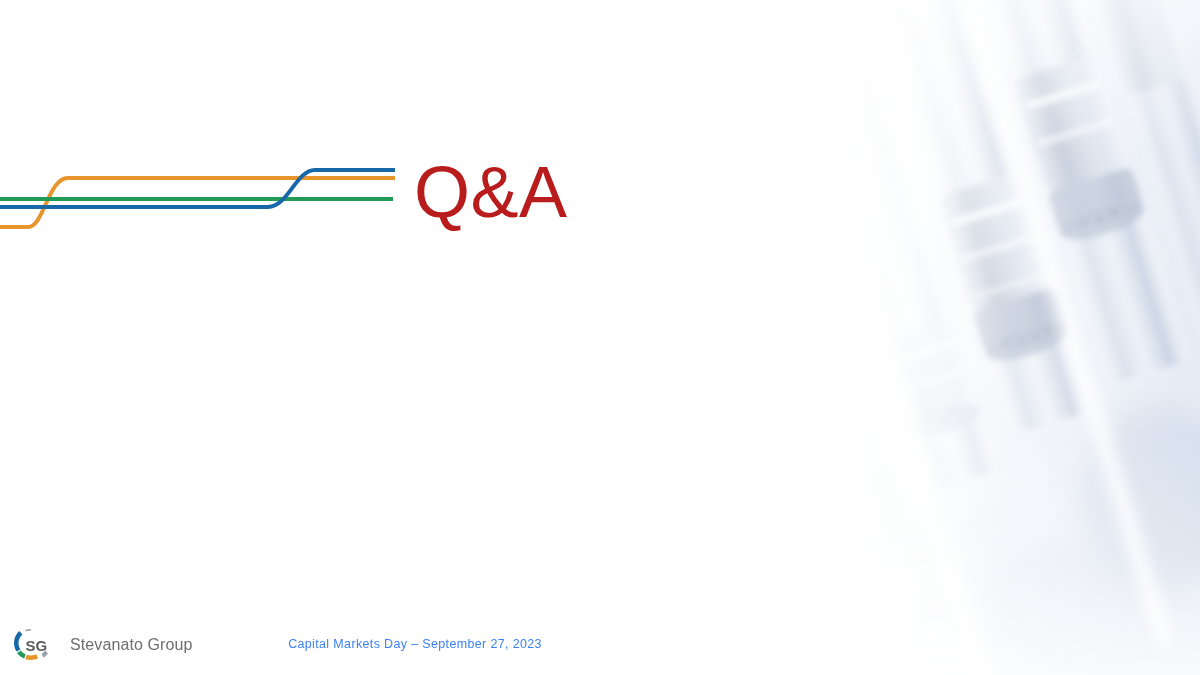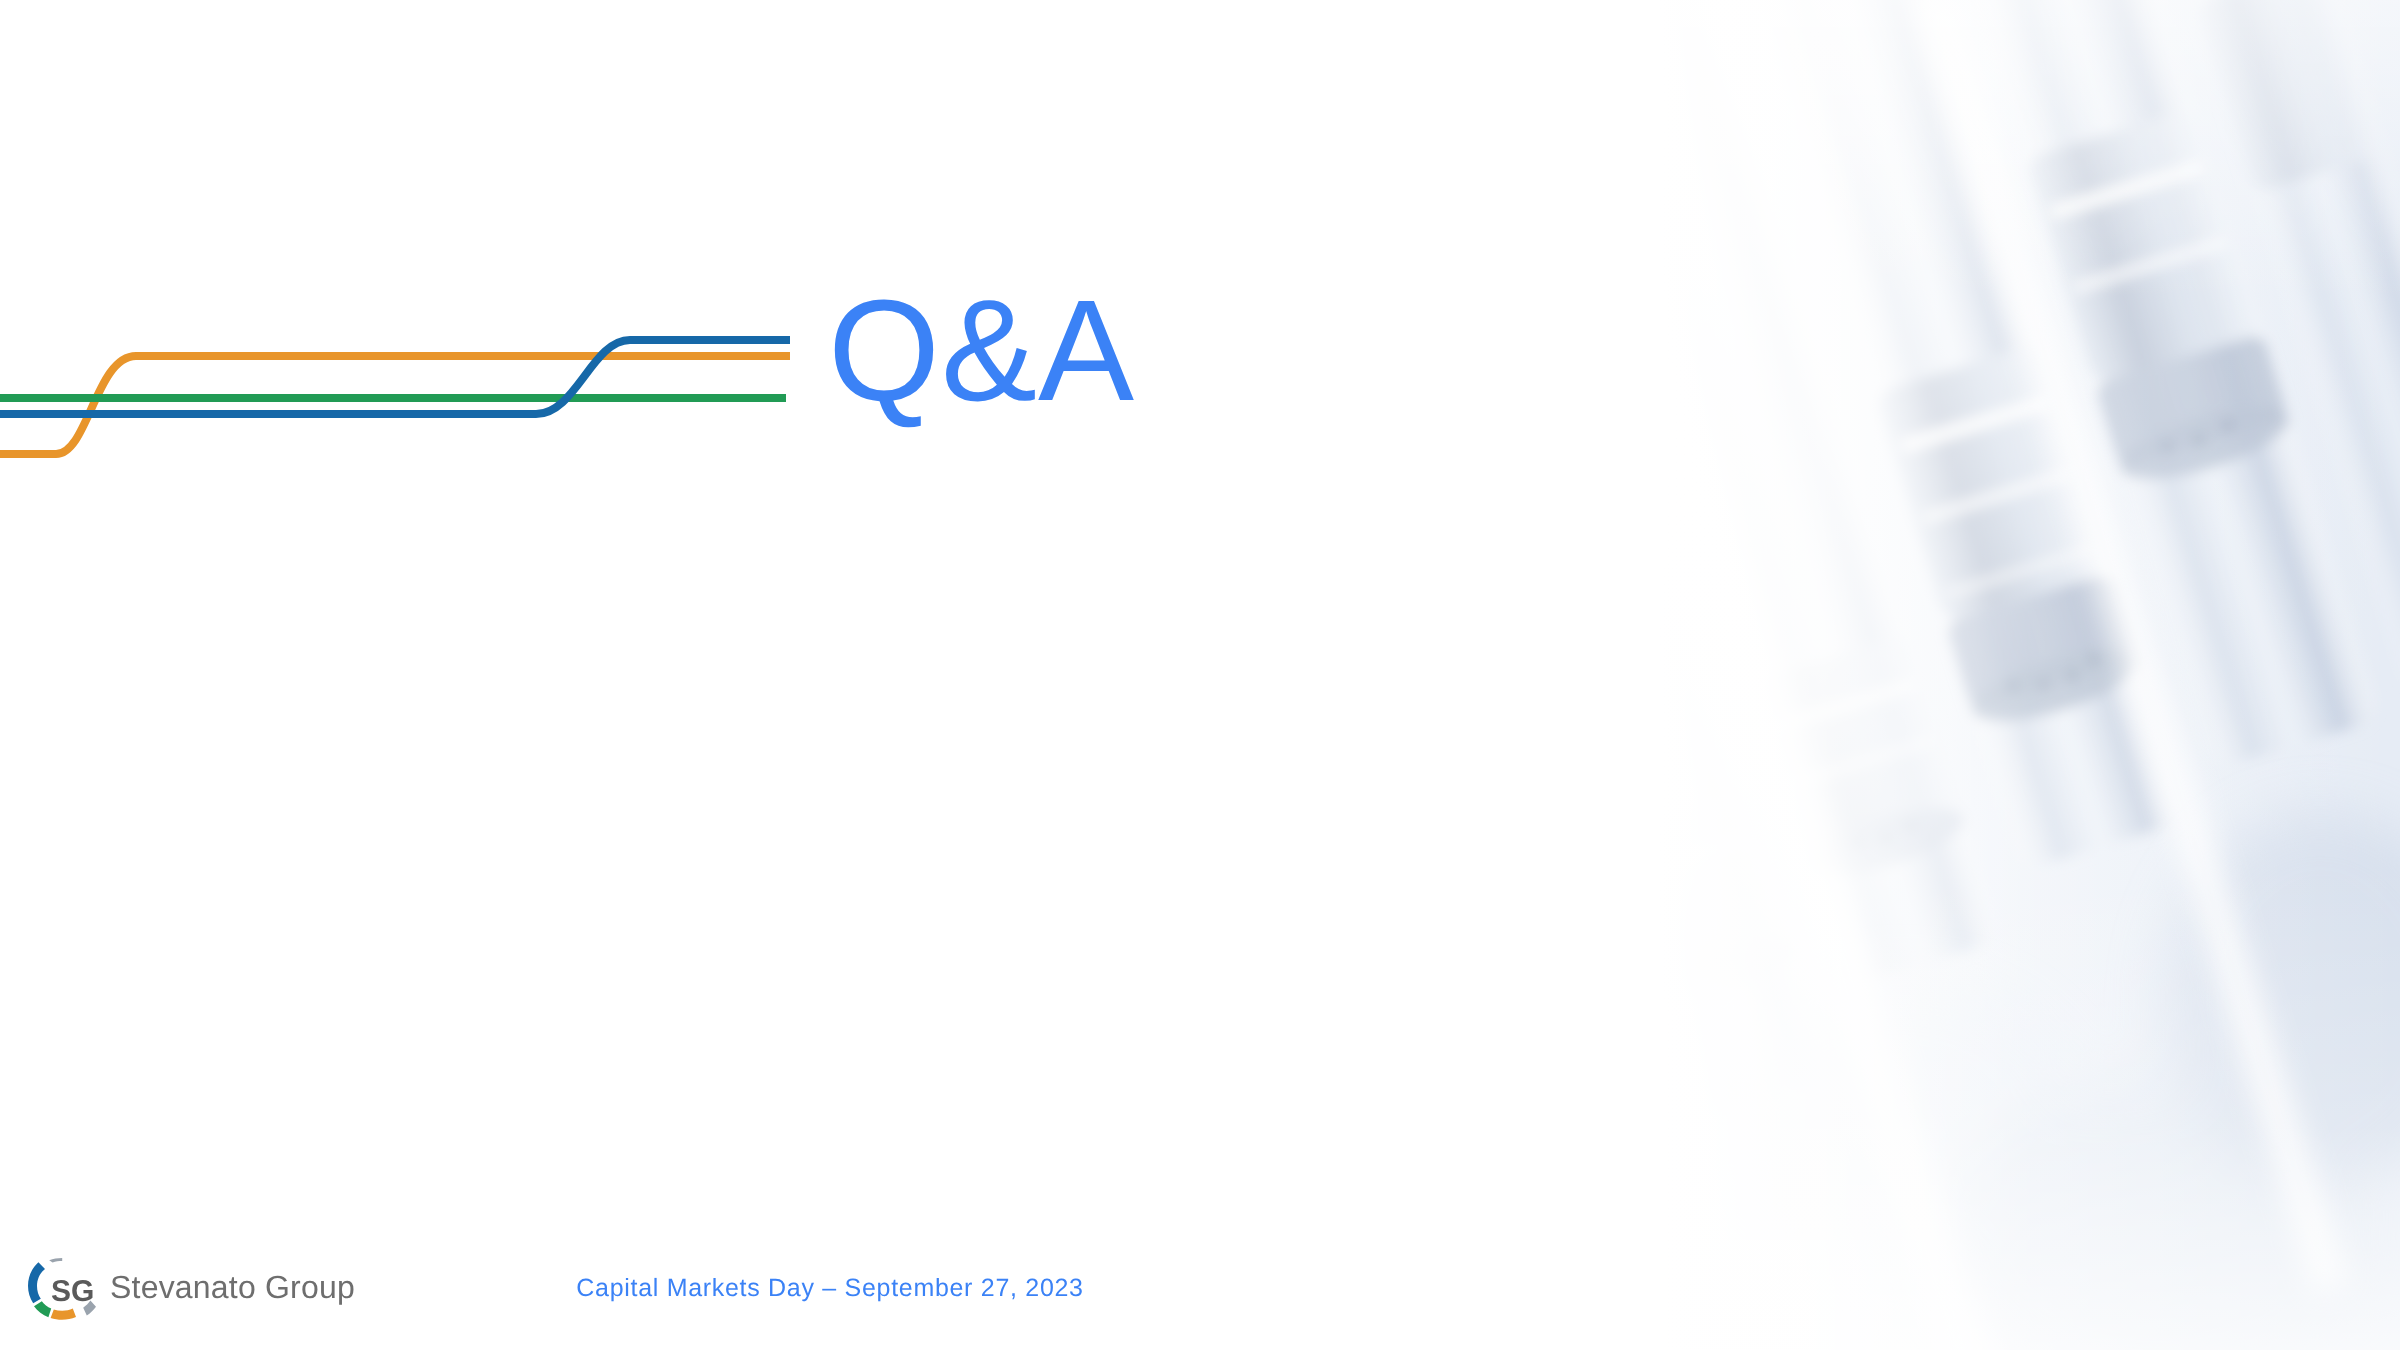--- a/index.html
+++ b/index.html
@@ -46,25 +46,25 @@
   .flow-lines svg {
     display: block;
     width: 420px;
     height: 110px;
   }
 
   
   .headline {
     position: absolute;
     left: 414px;
-    top: 140px;
+    top: 156px;
     font-size: 72px;
     font-weight: 400;
     letter-spacing: 0.5px;
-    color: #3b82f6;
+    color: #b91c1c;
     line-height: 1;
     white-space: nowrap;
   }
 
   
   .footer-note {
     position: absolute;
     left: 0;
     top: 637px;
     width: 830px;
@@ -74,21 +74,21 @@
     color: #3b82f6;
     white-space: nowrap;
   }
 
   .brand {
     position: absolute;
     left: 14px;
     top: 629px;
     display: flex;
     align-items: center;
-    gap: 7px;
+    gap: 22px;
   }
   .brand-mark {
     width: 34px;
     height: 32px;
     flex: 0 0 auto;
   }
   .brand-mark svg { display: block; }
   .brand-name {
     font-size: 16px;
     color: #6e6e6e;

